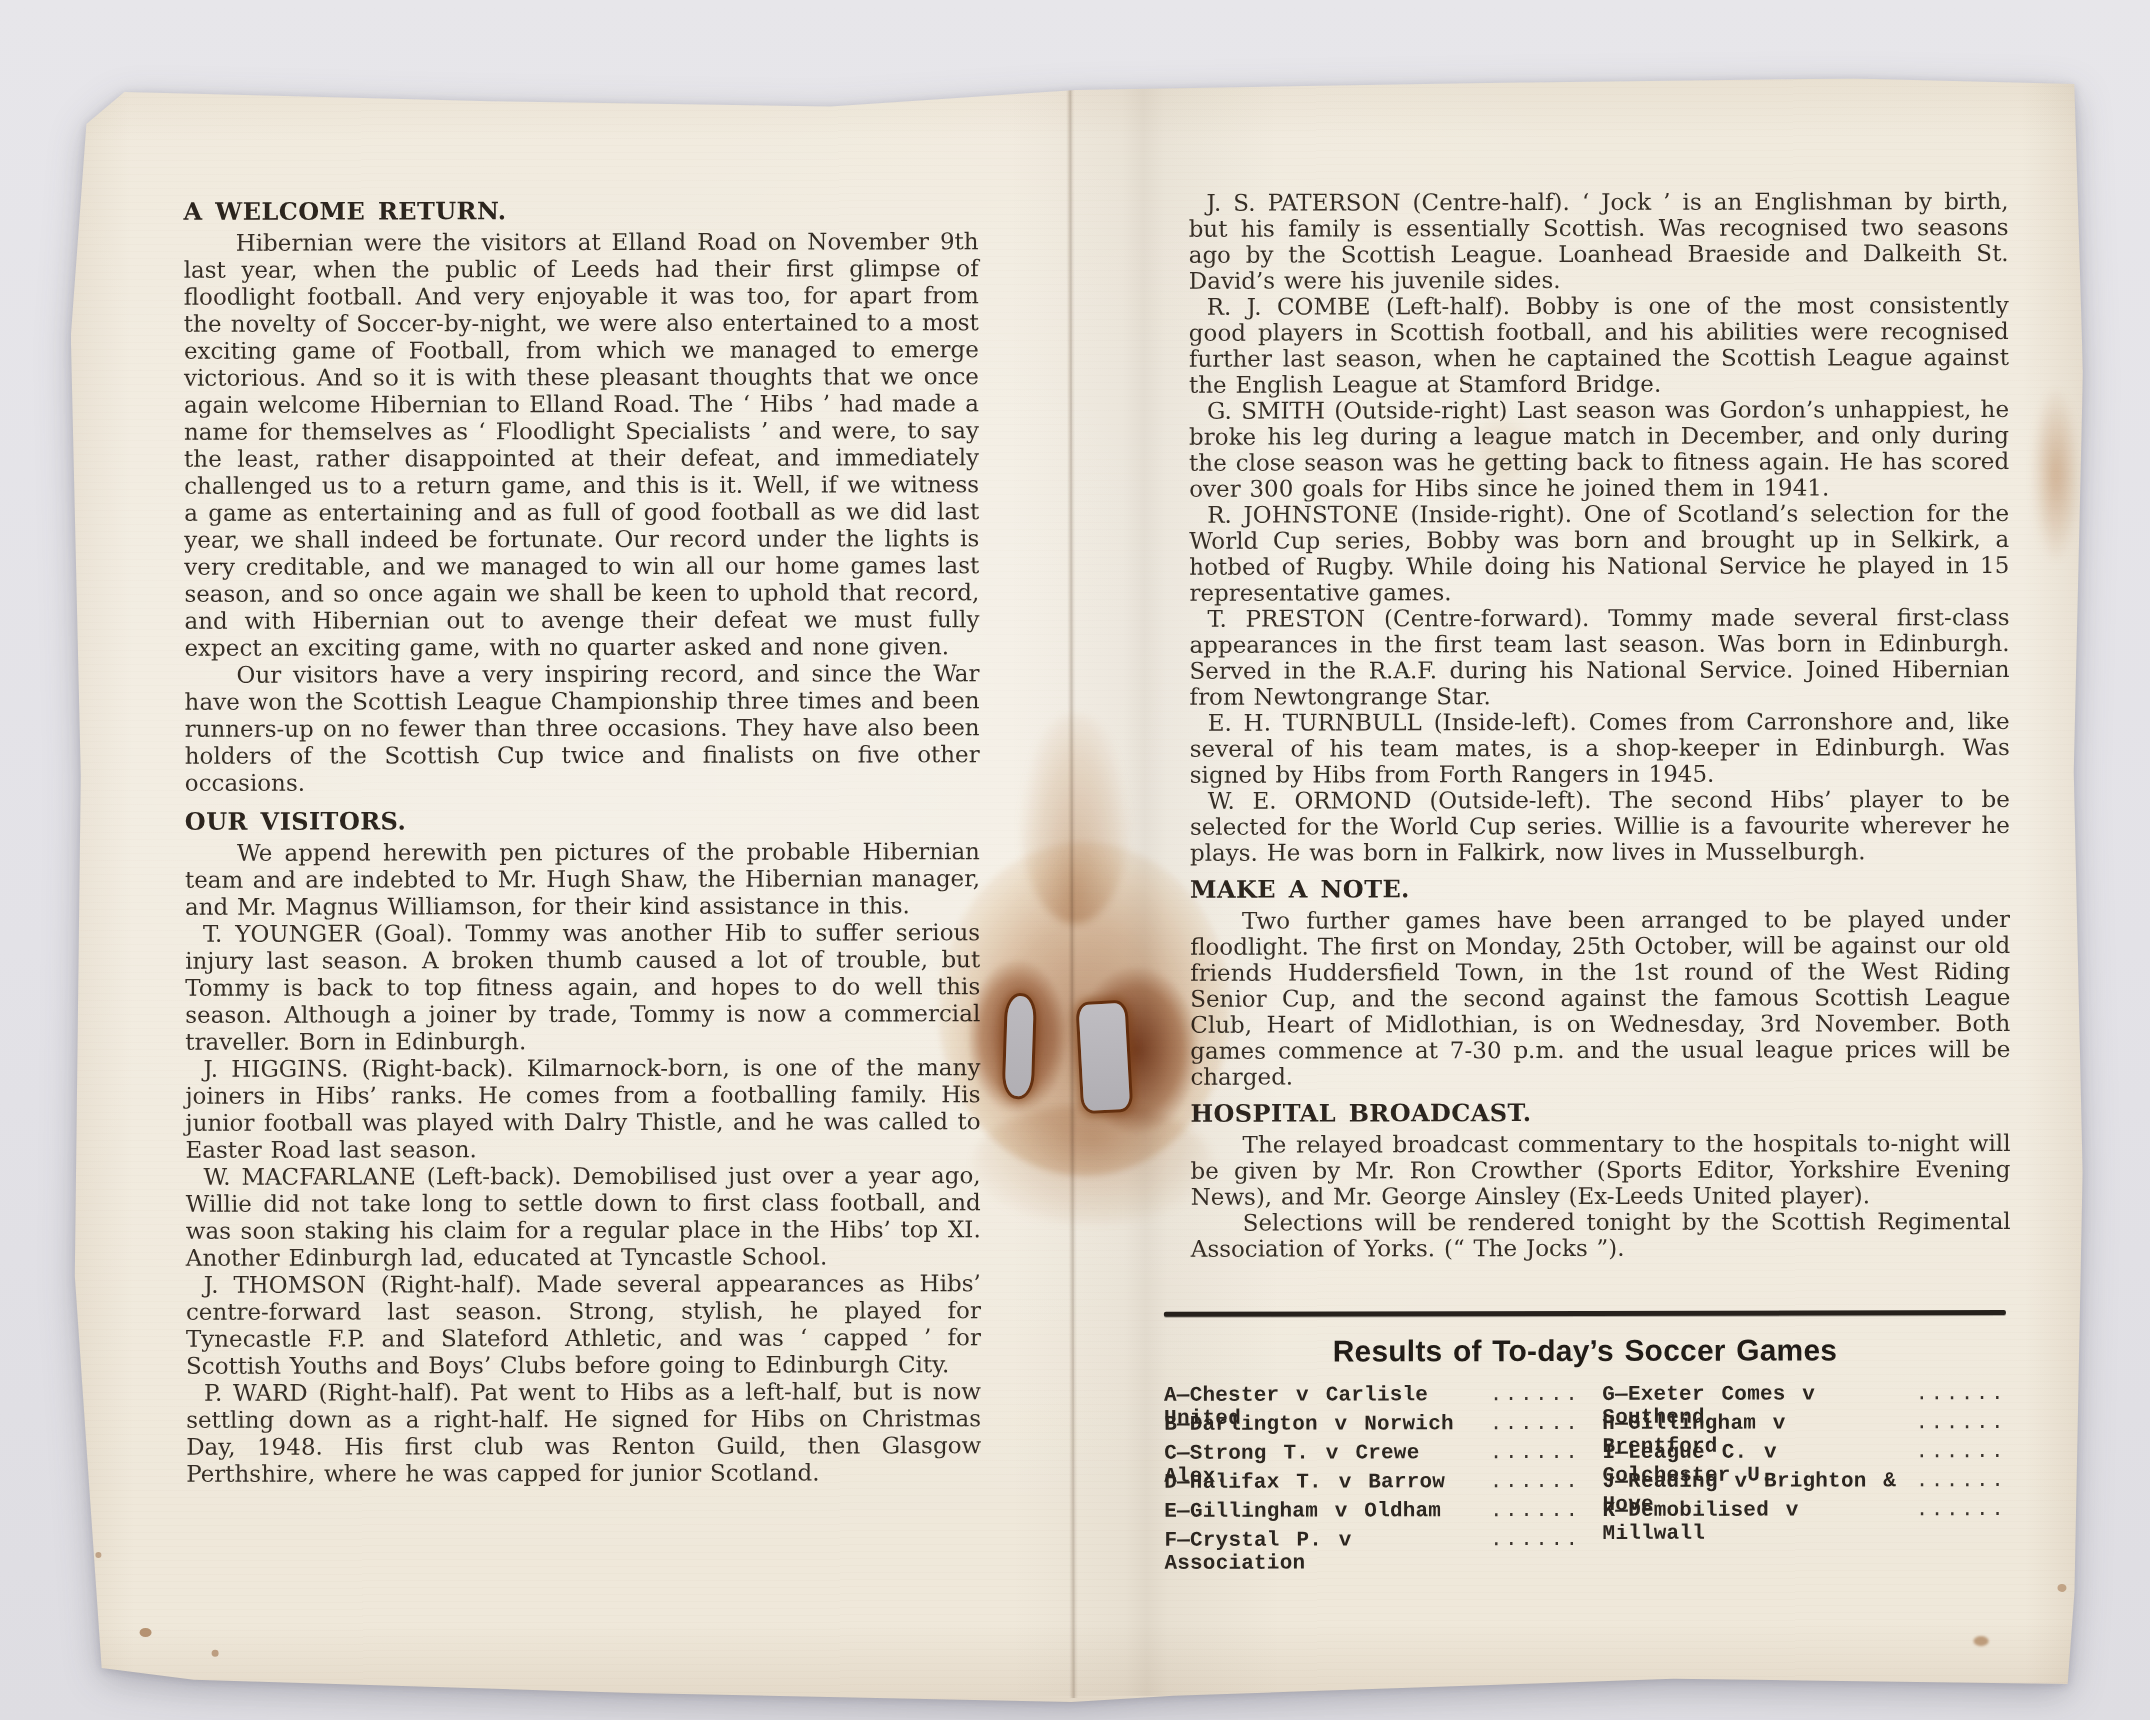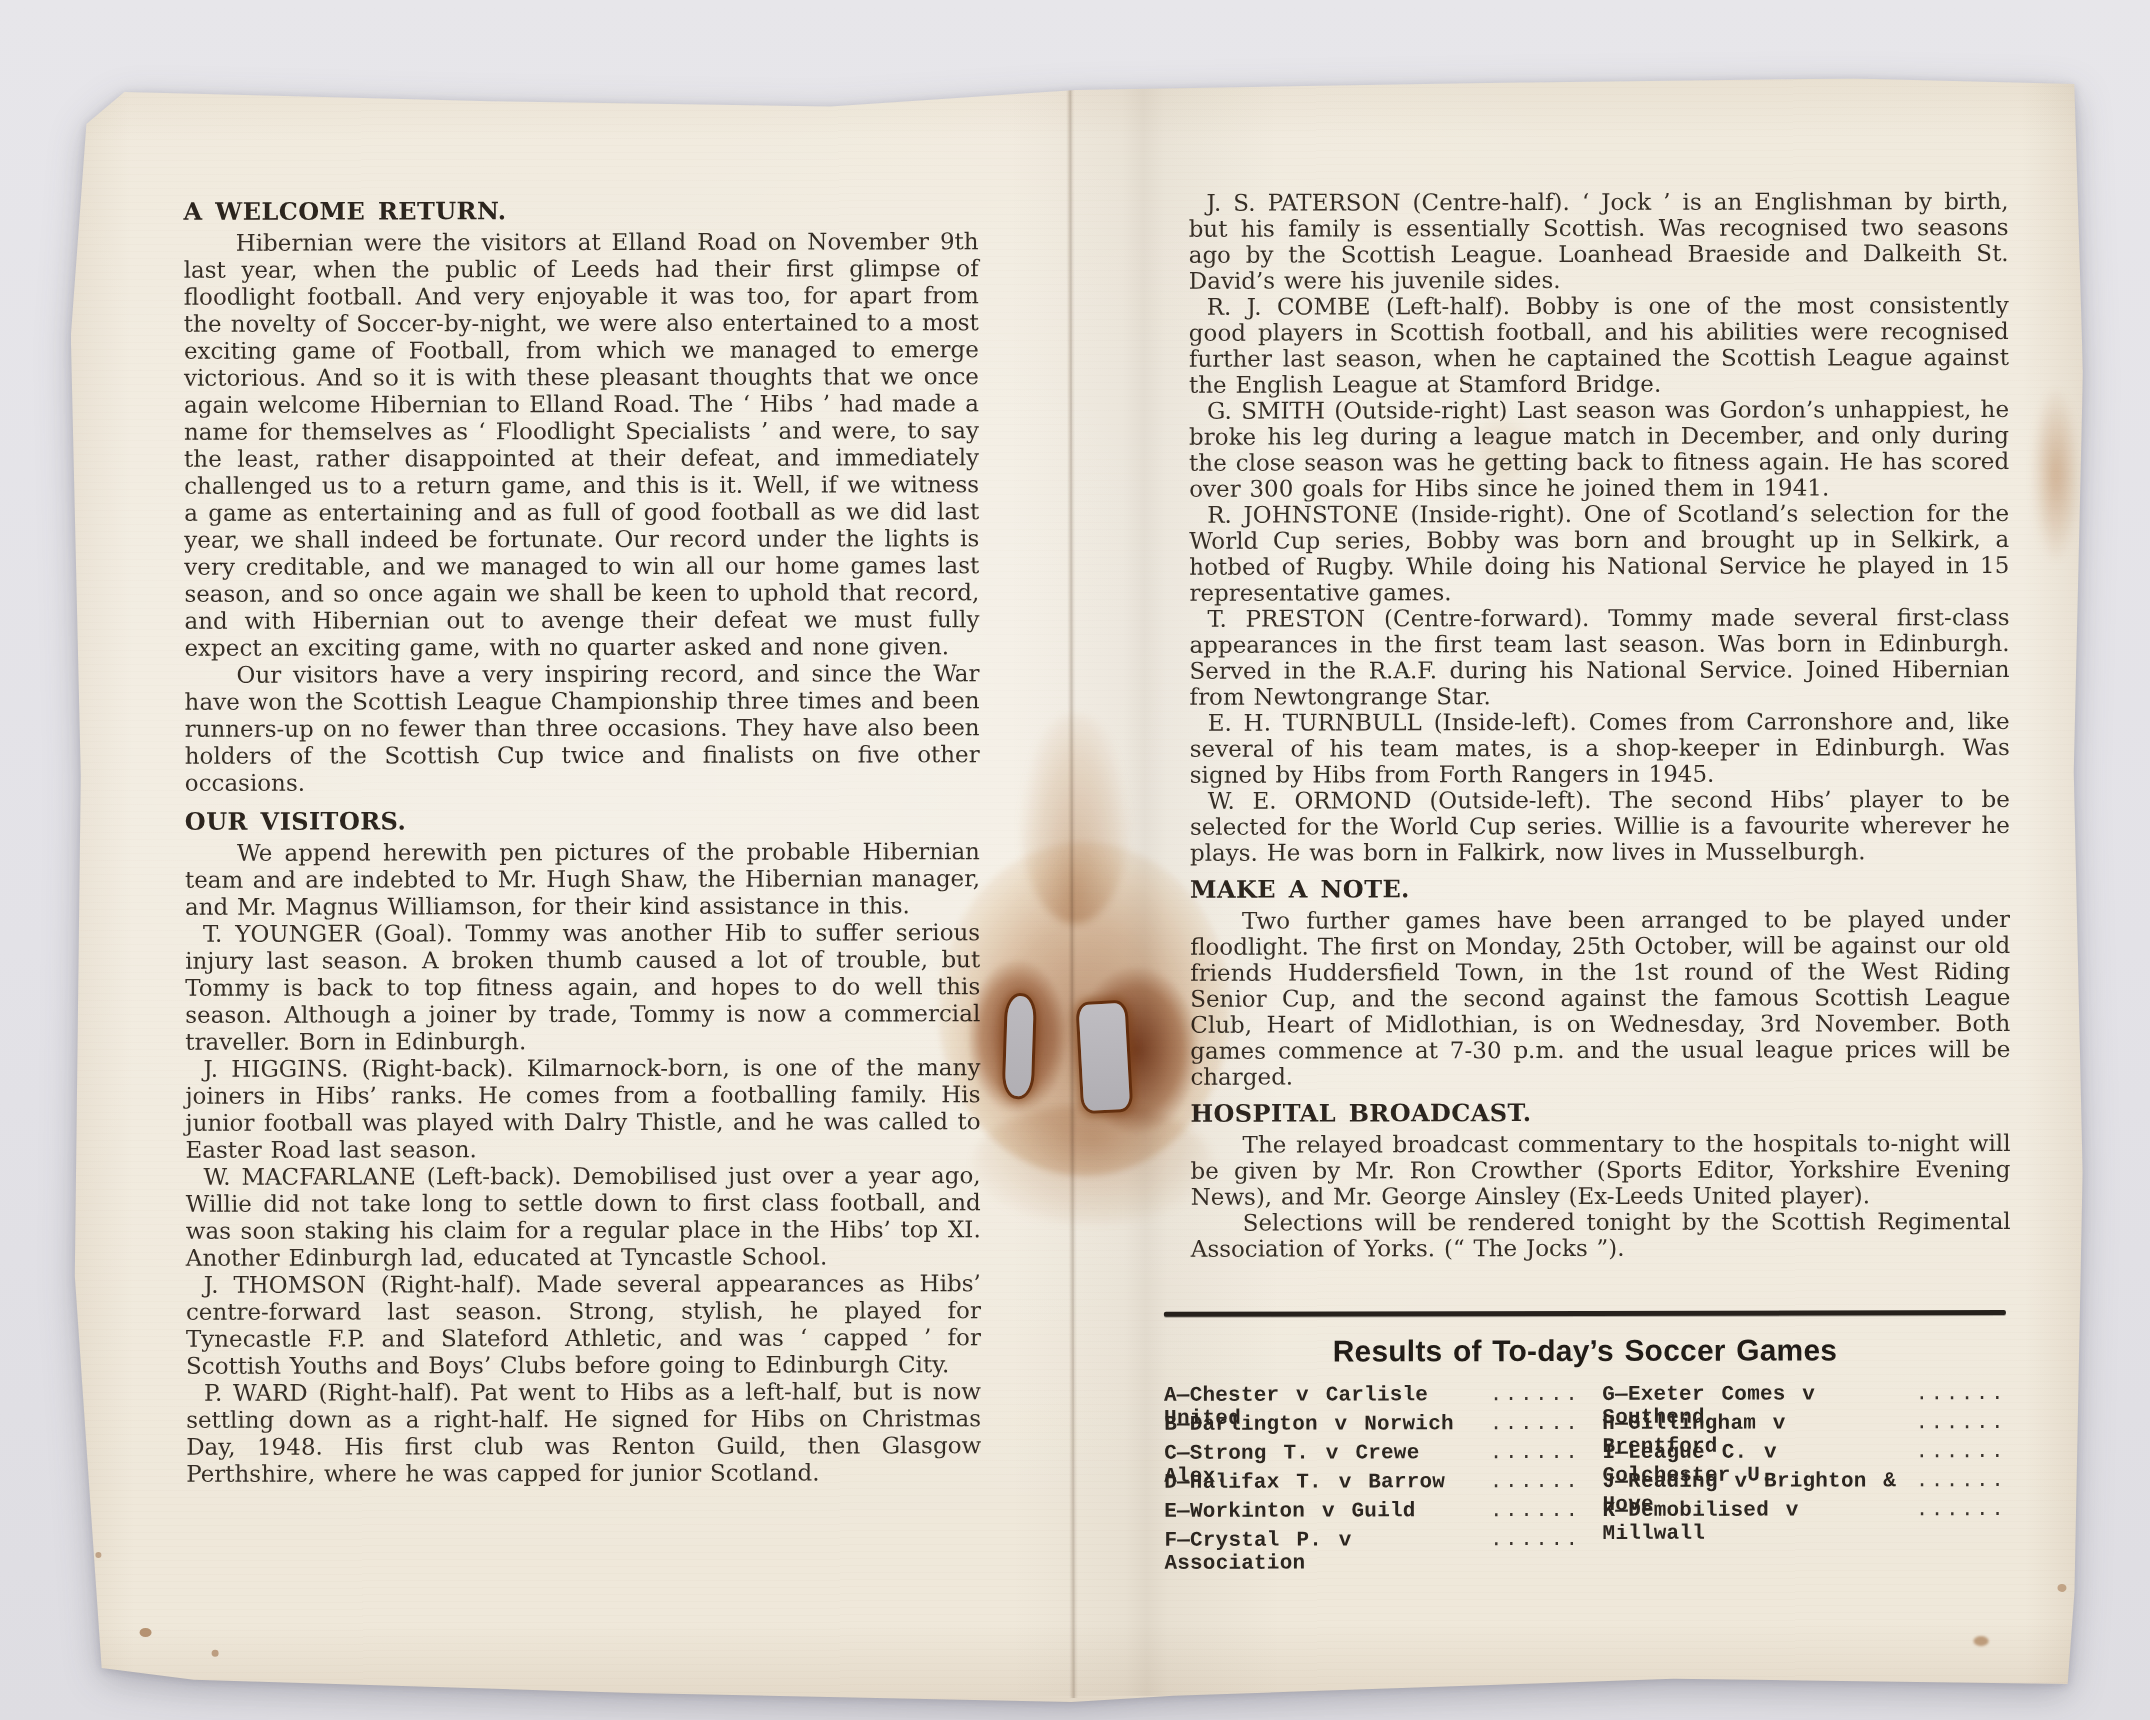--- a/index.html
+++ b/index.html
@@ -130,21 +130,21 @@
               </div>
             <div class="frow">
                 <span>C—Strong T. v Crewe Alex.</span>
                 <span class="fdots">......</span>
               </div>
             <div class="frow">
                 <span>D—Halifax T. v Barrow</span>
                 <span class="fdots">......</span>
               </div>
             <div class="frow">
-                <span>E—Workinton v Guild</span>
+                <span>E—Gillingham v Oldham</span>
                 <span class="fdots">......</span>
               </div>
             <div class="frow">
                 <span>F—Crystal P. v Association</span>
                 <span class="fdots">......</span>
               </div>
           </div>
           <div class="fcol">
             <div class="frow">
                 <span>G—Exeter Comes v Southend</span>

